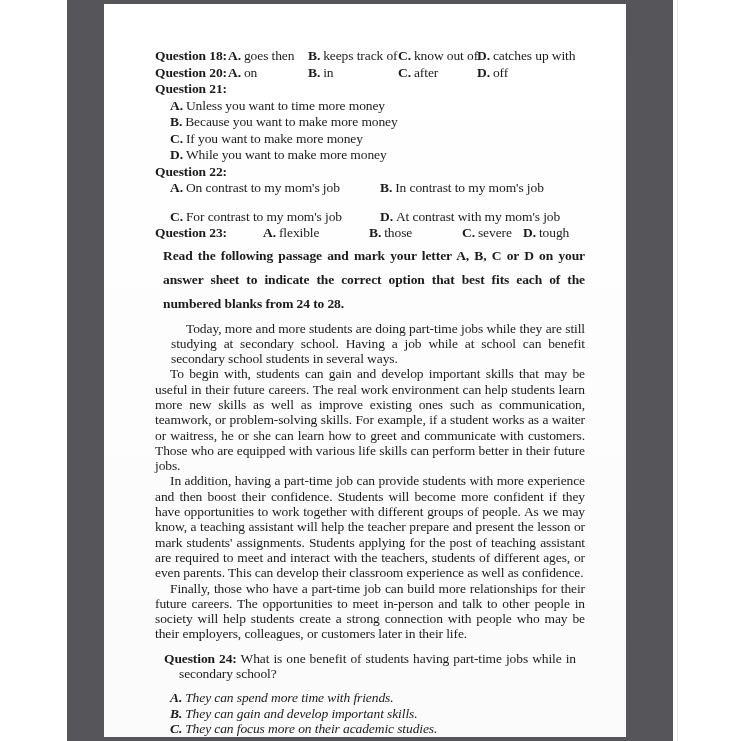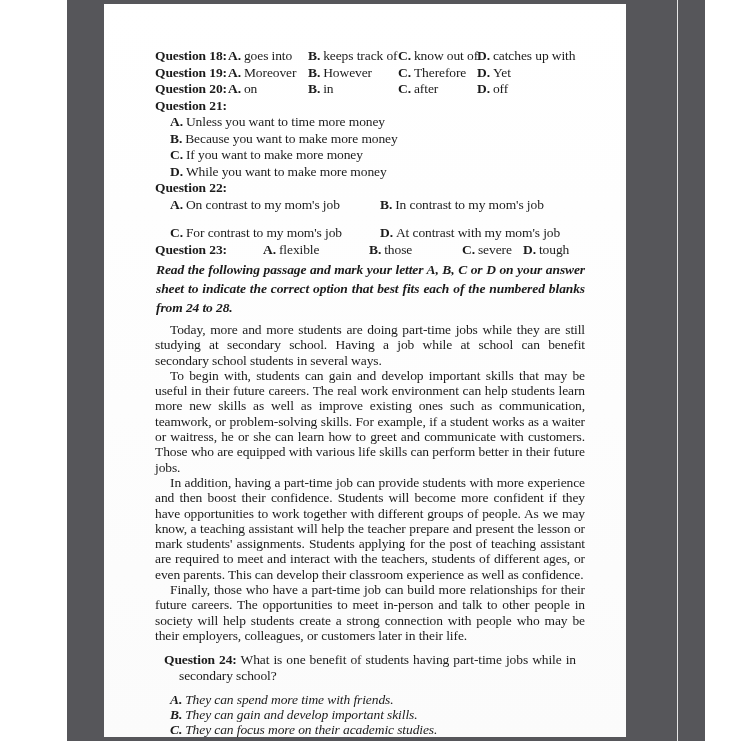--- a/index.html
+++ b/index.html
@@ -3,21 +3,20 @@
 <meta charset="utf-8">
 <style>
   html,body{margin:0;padding:0;background:#ffffff;}
   .canvas{
     position:relative;width:741px;height:741px;background:#ffffff;overflow:hidden;
     font-family:"Liberation Serif","DejaVu Serif",serif;color:#1b1b1b;
   }
   .photo{
     position:absolute;left:67px;top:0;width:606px;height:741px;
     background:#56565a;
-    padding-left:32px;
   }
   .edge-line{
     position:absolute;left:677px;top:0;width:1px;height:741px;background:#e6e6e6;
   }
   .page{
     position:absolute;left:37px;top:4px;width:522px;height:733px;
     background:linear-gradient(180deg,#ffffff 0%,#fdfdfd 55%,#fbfbfb 100%);
   }
   .content{
     position:absolute;left:51px;top:44px;width:430px;
@@ -25,54 +24,47 @@
   }
   b{font-weight:bold;}
   .mcgrid{display:grid;grid-template-columns:73px 80px 90px 79px auto;}
   .mcgrid .cell{white-space:nowrap;}
   .q23grid{display:grid;grid-template-columns:108px 106px 93px 61px auto;}
   .q23grid .cell{white-space:nowrap;}
   .ol{font-weight:bold;margin-right:3px;}
   .opt-stack{padding-left:15px;}
   .opt-2col{display:grid;grid-template-columns:198px auto;padding-left:15px;gap:12px;}
   .instruction{
-    margin:2px 0 0 1px;font-weight:bold;font-style:italic;
-    text-align:justify;line-height:19px;
+    margin:2px 0 0 8px;font-weight:bold;
+    text-align:justify;line-height:24px;
   }
   .para{
     margin:0;text-indent:15px;text-align:justify;line-height:15.3px;
   }
-  .para.first{margin-top:5px;}
+  .para.first{margin-top:5px;margin-left:16px;}
   .q24p{
     margin:9px;padding-left:15px;text-indent:-15px;text-align:justify;line-height:15.3px;
   }
   .opt-stack24{padding-left:15px;line-height:15.3px;font-style:italic;}
   .pagenum{margin-top:12px;line-height:15.3px;}
 </style>
 </head>
 <body>
 
 <div class="canvas">
   <div class="photo">
     <div class="page">
       <div class="content">
 
         <div class="mcgrid">
           <span class="cell"><b>Question 18:</b></span>
-          <span class="cell"><span class="ol">A.</span><span>goes into</span></span>
+          <span class="cell"><span class="ol">A.</span><span>goes then</span></span>
           <span class="cell"><span class="ol">B.</span><span>keeps track of</span></span>
           <span class="cell"><span class="ol">C.</span><span>know out of</span></span>
           <span class="cell"><span class="ol">D.</span><span>catches up with</span></span>
-        </div>
-        <div class="mcgrid">
-          <span class="cell"><b>Question 19:</b></span>
-          <span class="cell"><span class="ol">A.</span><span>Moreover</span></span>
-          <span class="cell"><span class="ol">B.</span><span>However</span></span>
-          <span class="cell"><span class="ol">C.</span><span>Therefore</span></span>
-          <span class="cell"><span class="ol">D.</span><span>Yet</span></span>
         </div>
         <div class="mcgrid">
           <span class="cell"><b>Question 20:</b></span>
           <span class="cell"><span class="ol">A.</span><span>on</span></span>
           <span class="cell"><span class="ol">B.</span><span>in</span></span>
           <span class="cell"><span class="ol">C.</span><span>after</span></span>
           <span class="cell"><span class="ol">D.</span><span>off</span></span>
         </div>
 
         <div><b>Question 21:</b></div>

